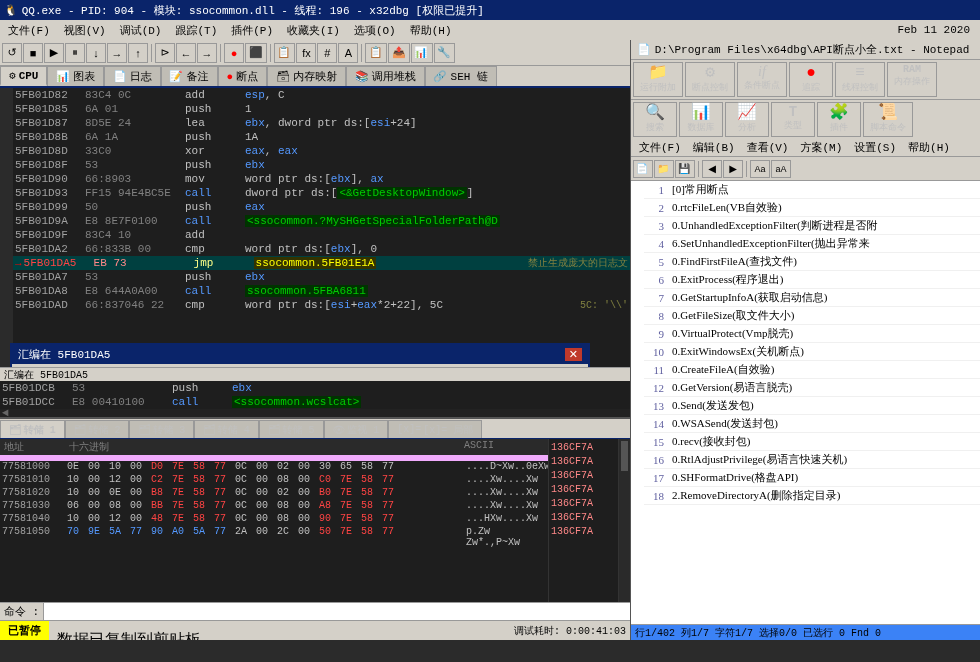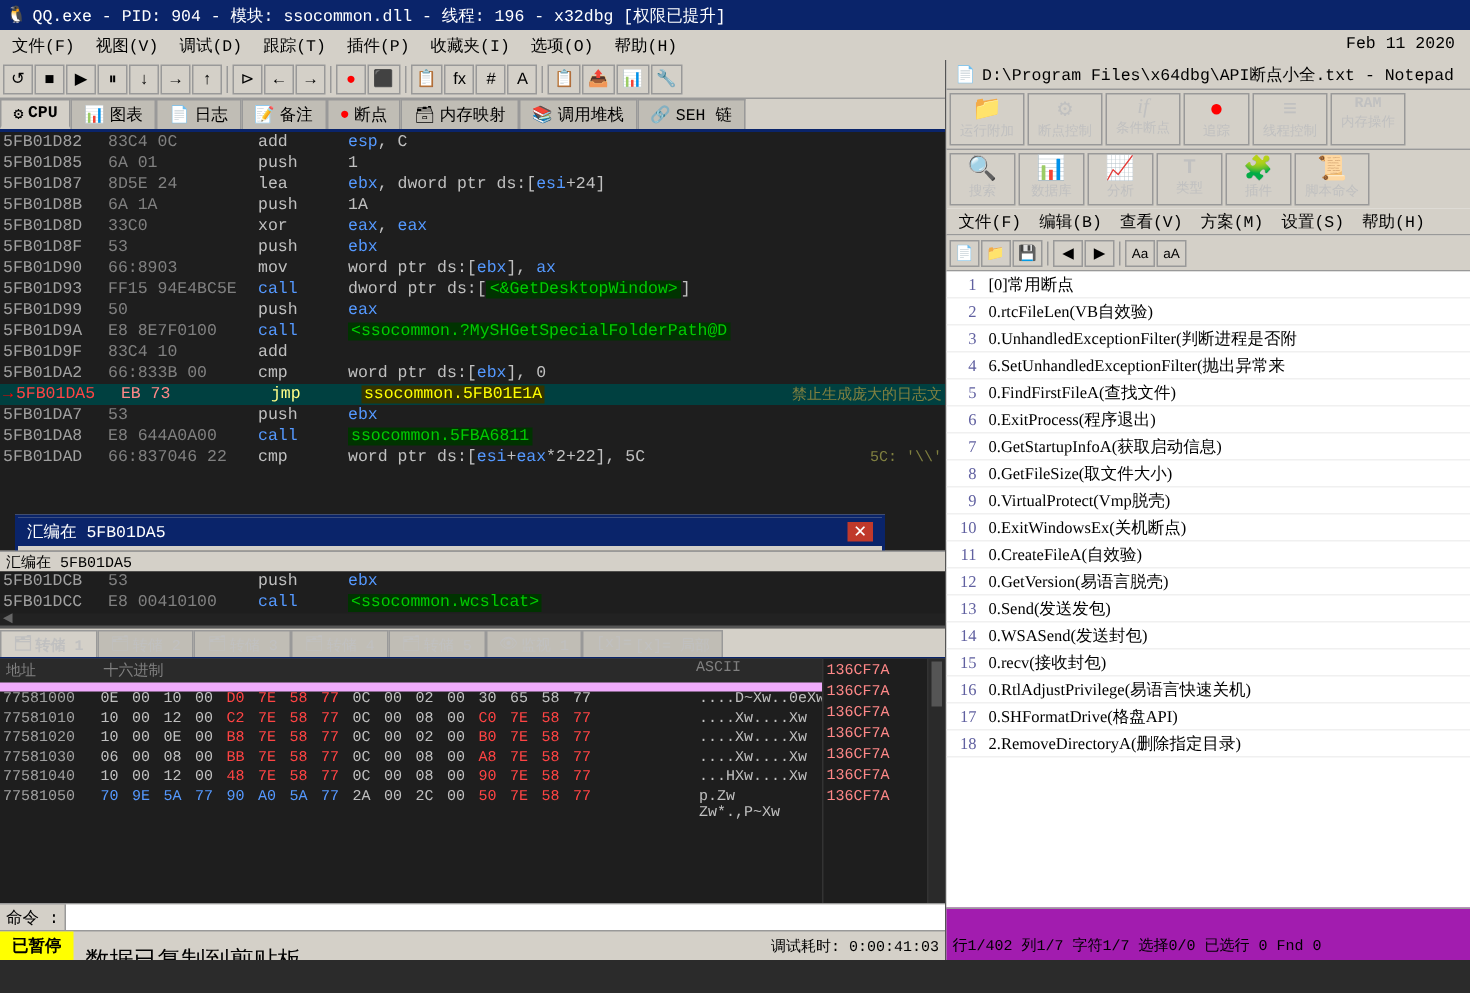--- a/index.html
+++ b/index.html
@@ -297,28 +297,28 @@
     }
     .line-num {
       color: #6060a0;
       width: 16px;
       text-align: right;
       margin-right: 8px;
       font-size: 11px;
     }
     .line-text { font-size: 11px; color: #000; }
     .notepad-statusbar {
-      background: #a21caf;
+      background: #3b82f6;
       height: 16px;
       border-top: 1px solid #999;
       font-size: 10px;
       color: #000;
-      padding: 17px 4px;
-      display: flex;
-      align-items: flex-start;
+      padding: 0 4px;
+      display: flex;
+      align-items: flex-end;
     }
 
     
     .bottom-status {
       position: absolute;
       bottom: 0;
       left: 0;
       right: 0;
       height: 20px;
       background: #d4d0c8;
@@ -370,20 +370,21 @@
       border: none;
       background: white;
       font-size: 11px;
       padding: 0 4px;
       outline: none;
     }
 
     
     .scroll-y {
       overflow-y: auto;
+      margin-left: 13px;
     }
     .scroll-y::-webkit-scrollbar { width: 8px; }
     .scroll-y::-webkit-scrollbar-track { background: #2a2a2a; }
     .scroll-y::-webkit-scrollbar-thumb { background: #555; }
 
     
     .hex-value-panel {
       width: 70px;
       background: #1e1e1e;
       border-left: 1px solid #333;

